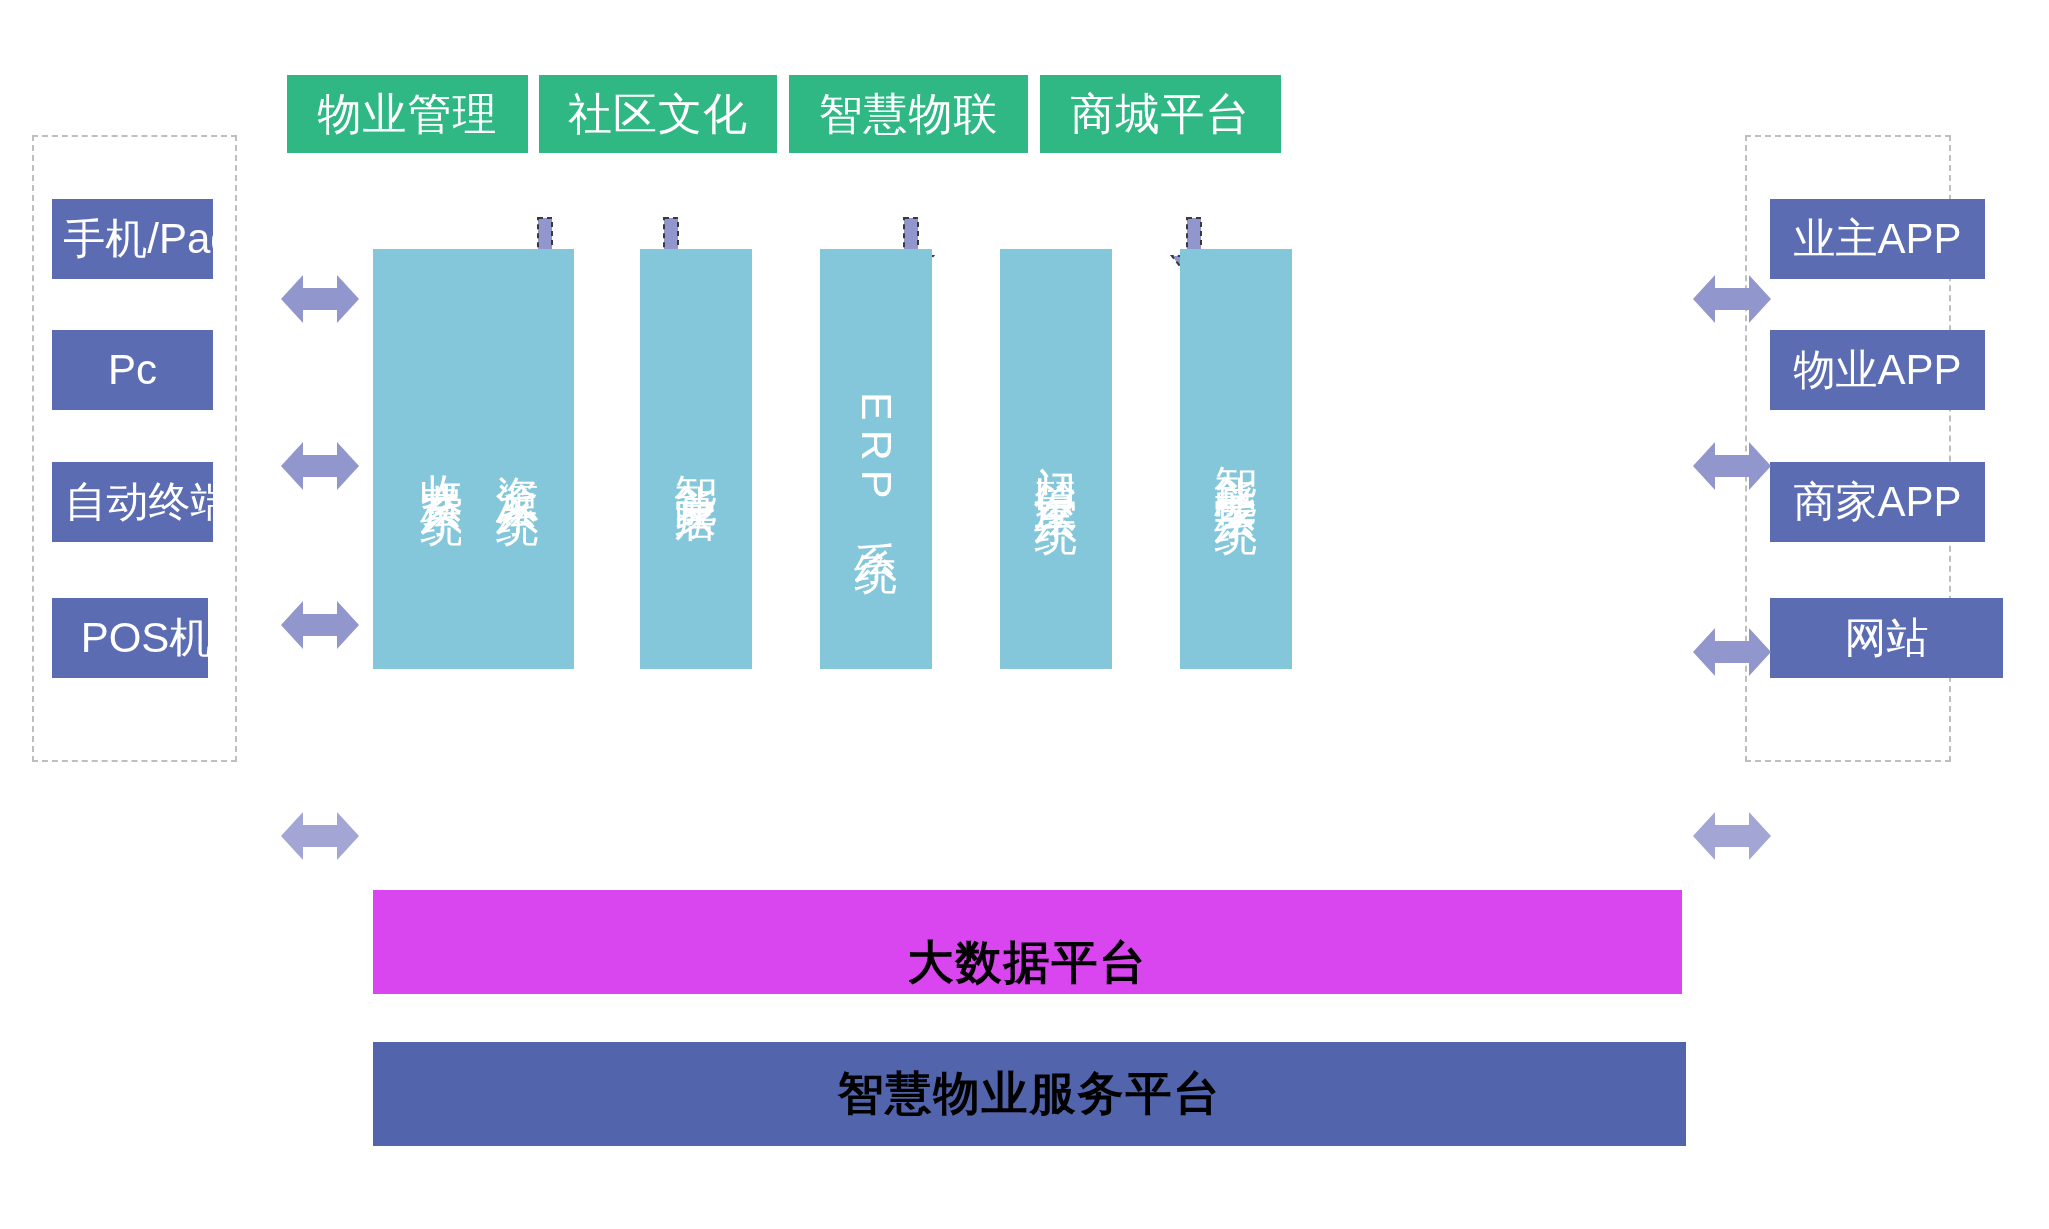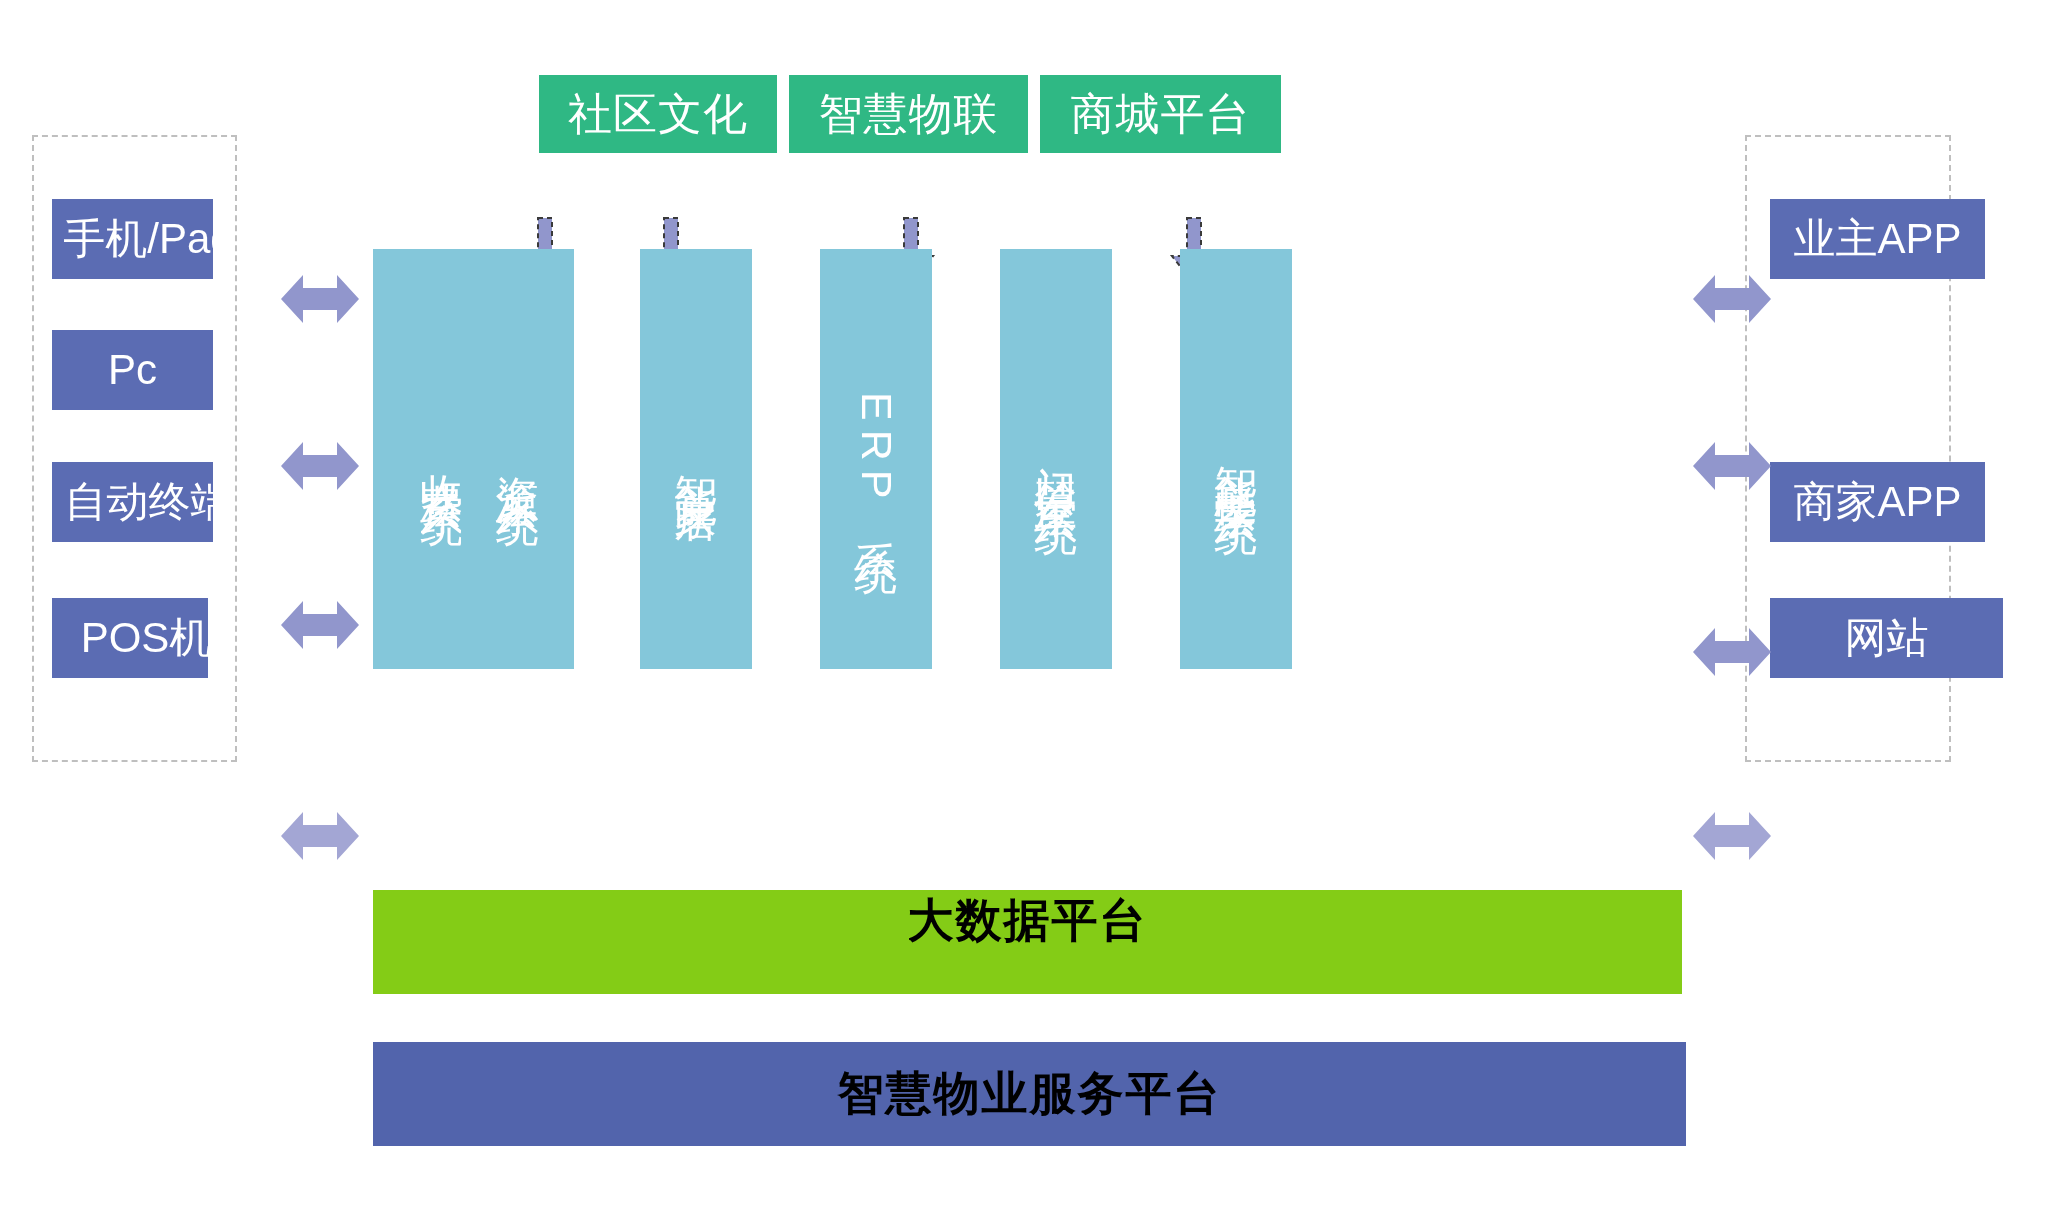--- a/index.html
+++ b/index.html
@@ -34,41 +34,44 @@
       writing-mode:vertical-rl;
       text-orientation:upright;
       color:#ffffff;font-size:43px;letter-spacing:9px;
       line-height:1;white-space:nowrap;
   }
   .pillar .vtext.latin{
       text-orientation:mixed;
   }
 
   
-  .bar-grey{position:absolute;background:#84cc16;color:#000000;
-      display:flex;align-items:flex-start;justify-content:center;
+  .bar-grey{position:absolute;background:#d946ef;color:#000000;
+      display:flex;align-items:flex-end;justify-content:center;
       font-size:46px;font-weight:bold;letter-spacing:2px;}
   .bar-blue{position:absolute;background:#5264ac;color:#000000;
       display:flex;align-items:center;justify-content:center;
       font-size:46px;font-weight:bold;letter-spacing:2px;}
 
   
   .arrow-down{position:absolute;}
   .arrow-lr{position:absolute;}
   .arrow-down svg, .arrow-lr svg{display:block;overflow:visible;}
 </style>
 </head>
 <body>
 
 <div id="stage">
 
   <div class="group-frame" style="left:32px;top:135px;width:205px;height:627px;"></div>
 
   <div class="group-frame" style="left:1745px;top:135px;width:206px;height:627px;"></div>
 
+  <div class="box green-box" style="left:287px;top:75px;width:241px;height:78px;">
+    <span>物业管理</span>
+  </div>
   <div class="box green-box" style="left:539px;top:75px;width:238px;height:78px;">
     <span>社区文化</span>
   </div>
   <div class="box green-box" style="left:789px;top:75px;width:239px;height:78px;">
     <span>智慧物联</span>
   </div>
   <div class="box green-box" style="left:1040px;top:75px;width:241px;height:78px;">
     <span>商城平台</span>
   </div>
 
@@ -122,20 +125,23 @@
   <div class="box device-box" style="left:52px;top:330px;width:161px;height:80px;">
     <span>Pc</span>
   </div>
   <div class="box device-box overflow" style="left:52px;top:598px;width:156px;height:80px;">
     <span>POS机</span>
   </div>
 
   <div class="box device-box" style="left:1770px;top:199px;width:215px;height:80px;">
     <span>业主APP</span>
   </div>
+  <div class="box device-box" style="left:1770px;top:330px;width:215px;height:80px;">
+    <span>物业APP</span>
+  </div>
   <div class="box device-box" style="left:1770px;top:462px;width:215px;height:80px;">
     <span>商家APP</span>
   </div>
   <div class="box device-box" style="left:1770px;top:598px;width:233px;height:80px;">
     <span>网站</span>
   </div>
 
   <div class="arrow-lr" style="left:281px;top:270px;">
     <svg width="78" height="58" viewBox="0 0 78 58">
       <polygon points="0,29 22,5 22,18 56,18 56,5 78,29 56,53 56,40 22,40 22,53" fill="#9196cc"></polygon>

